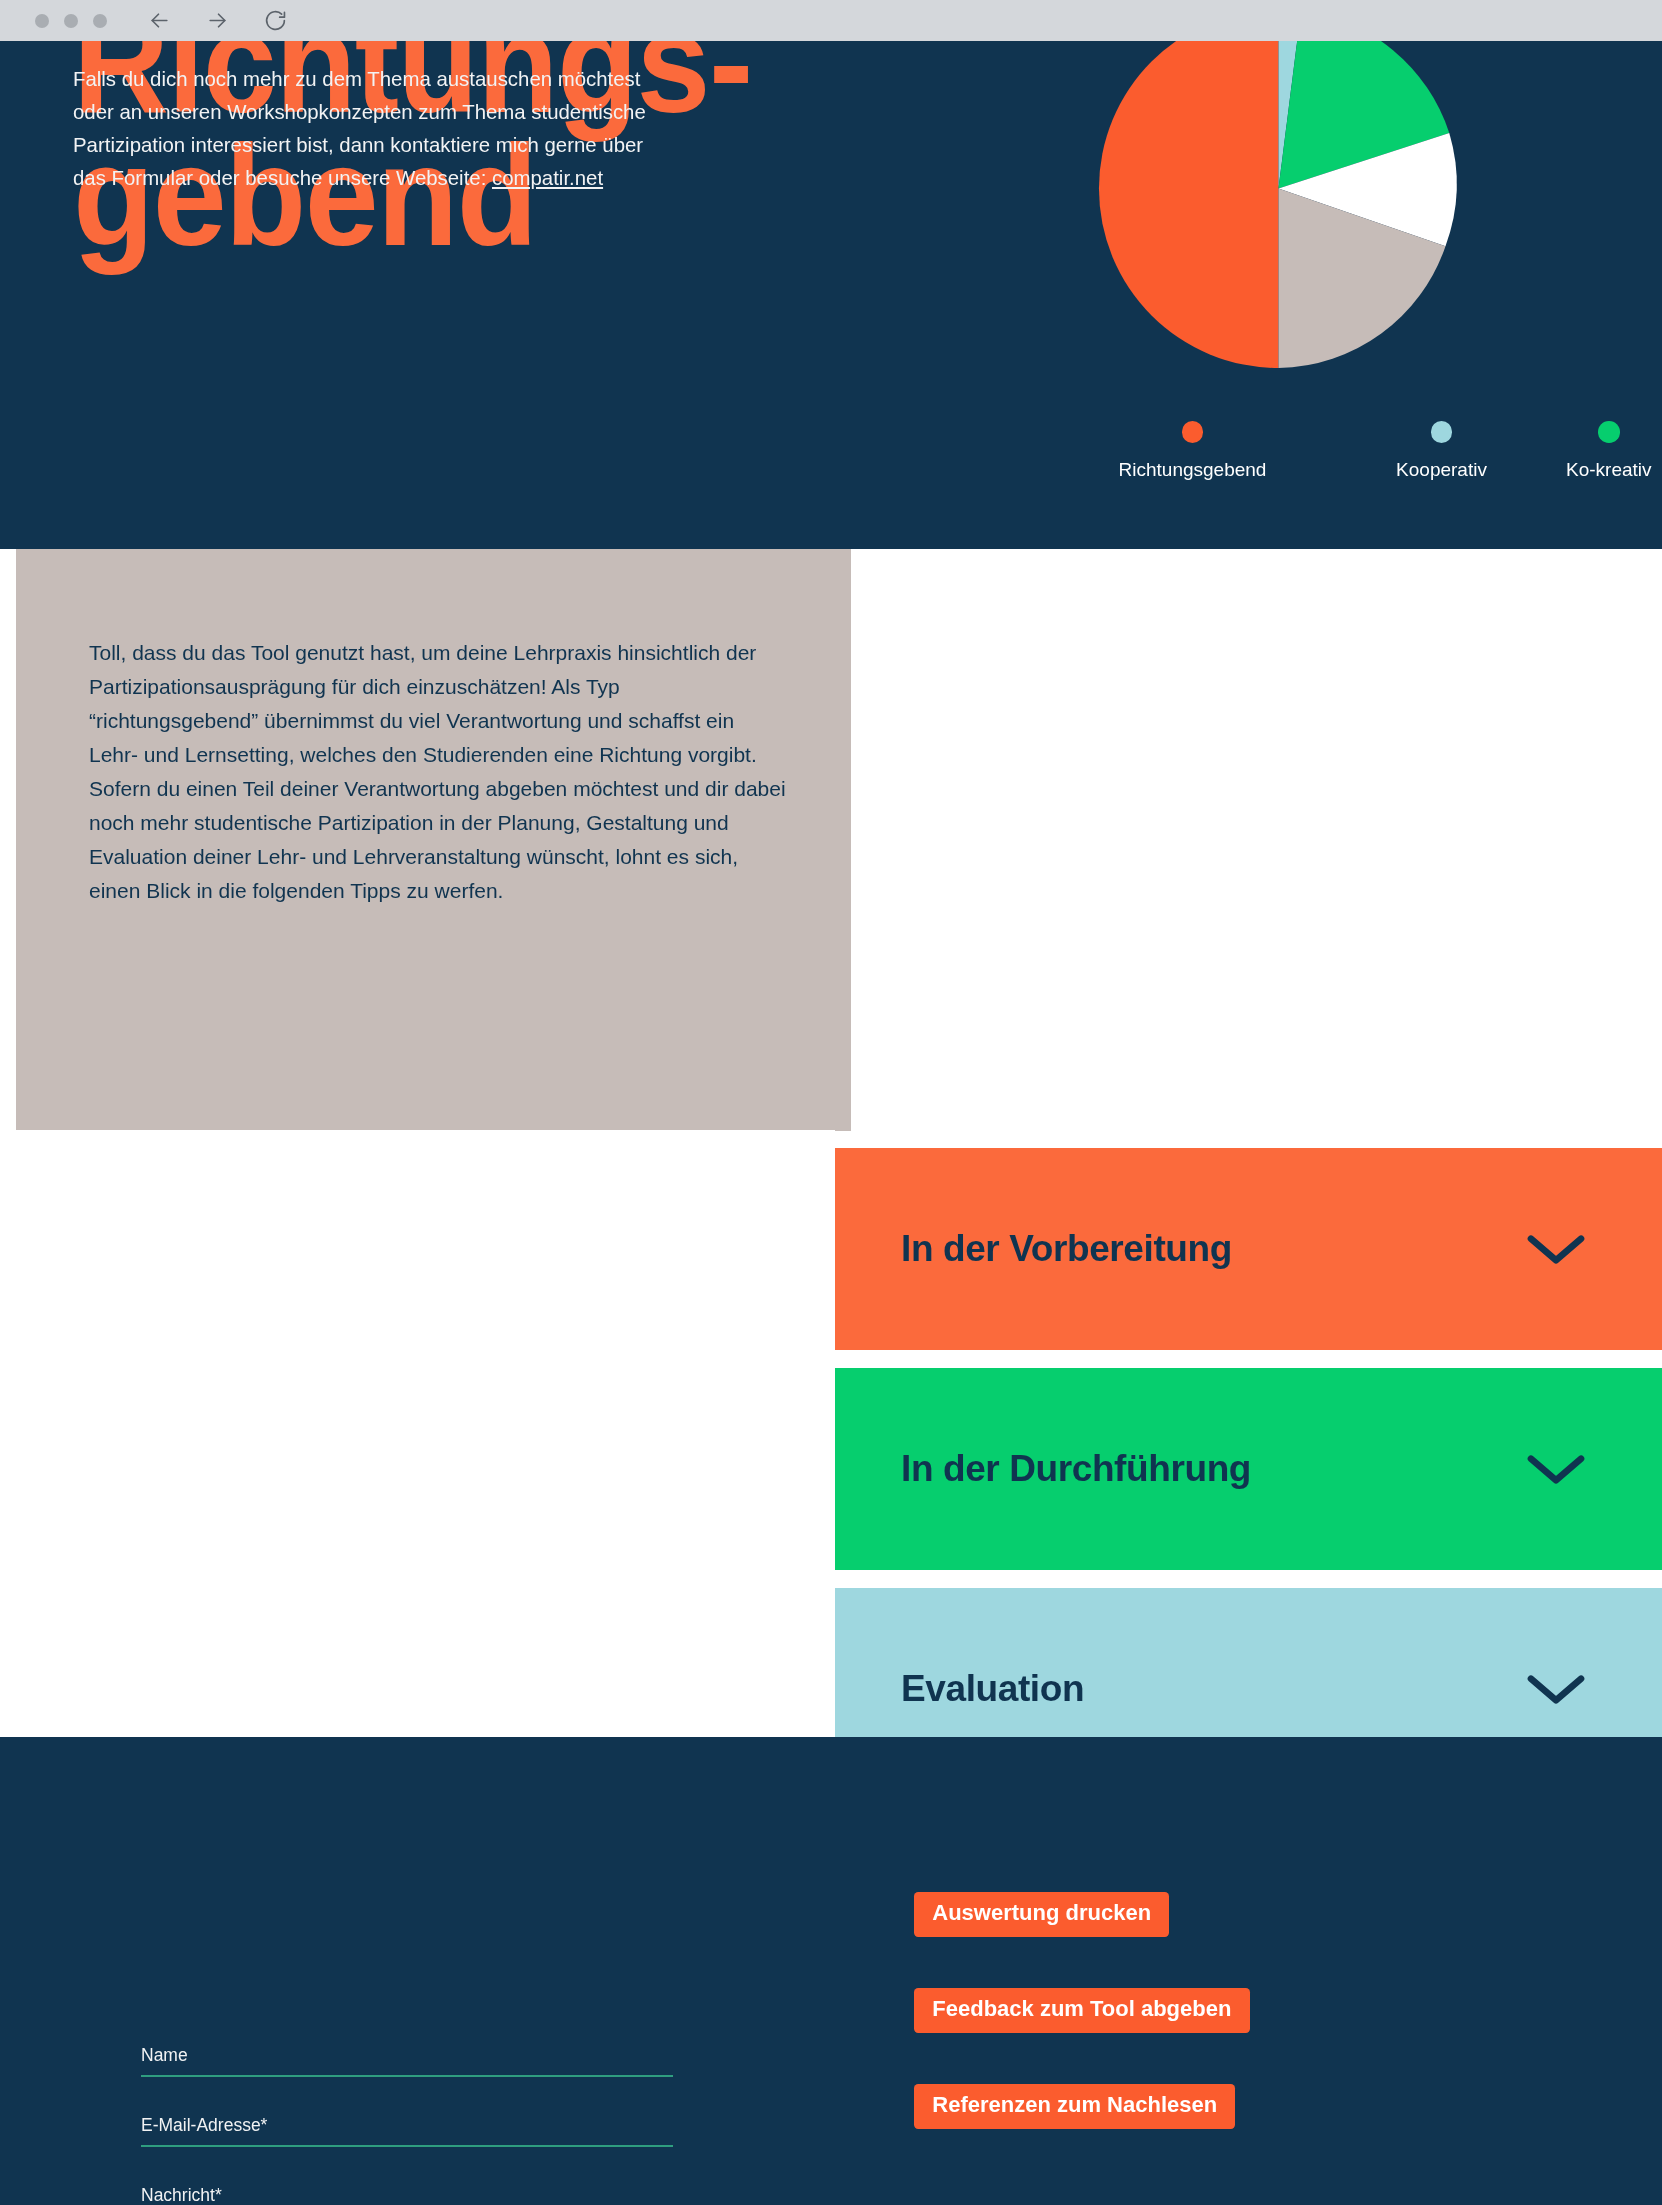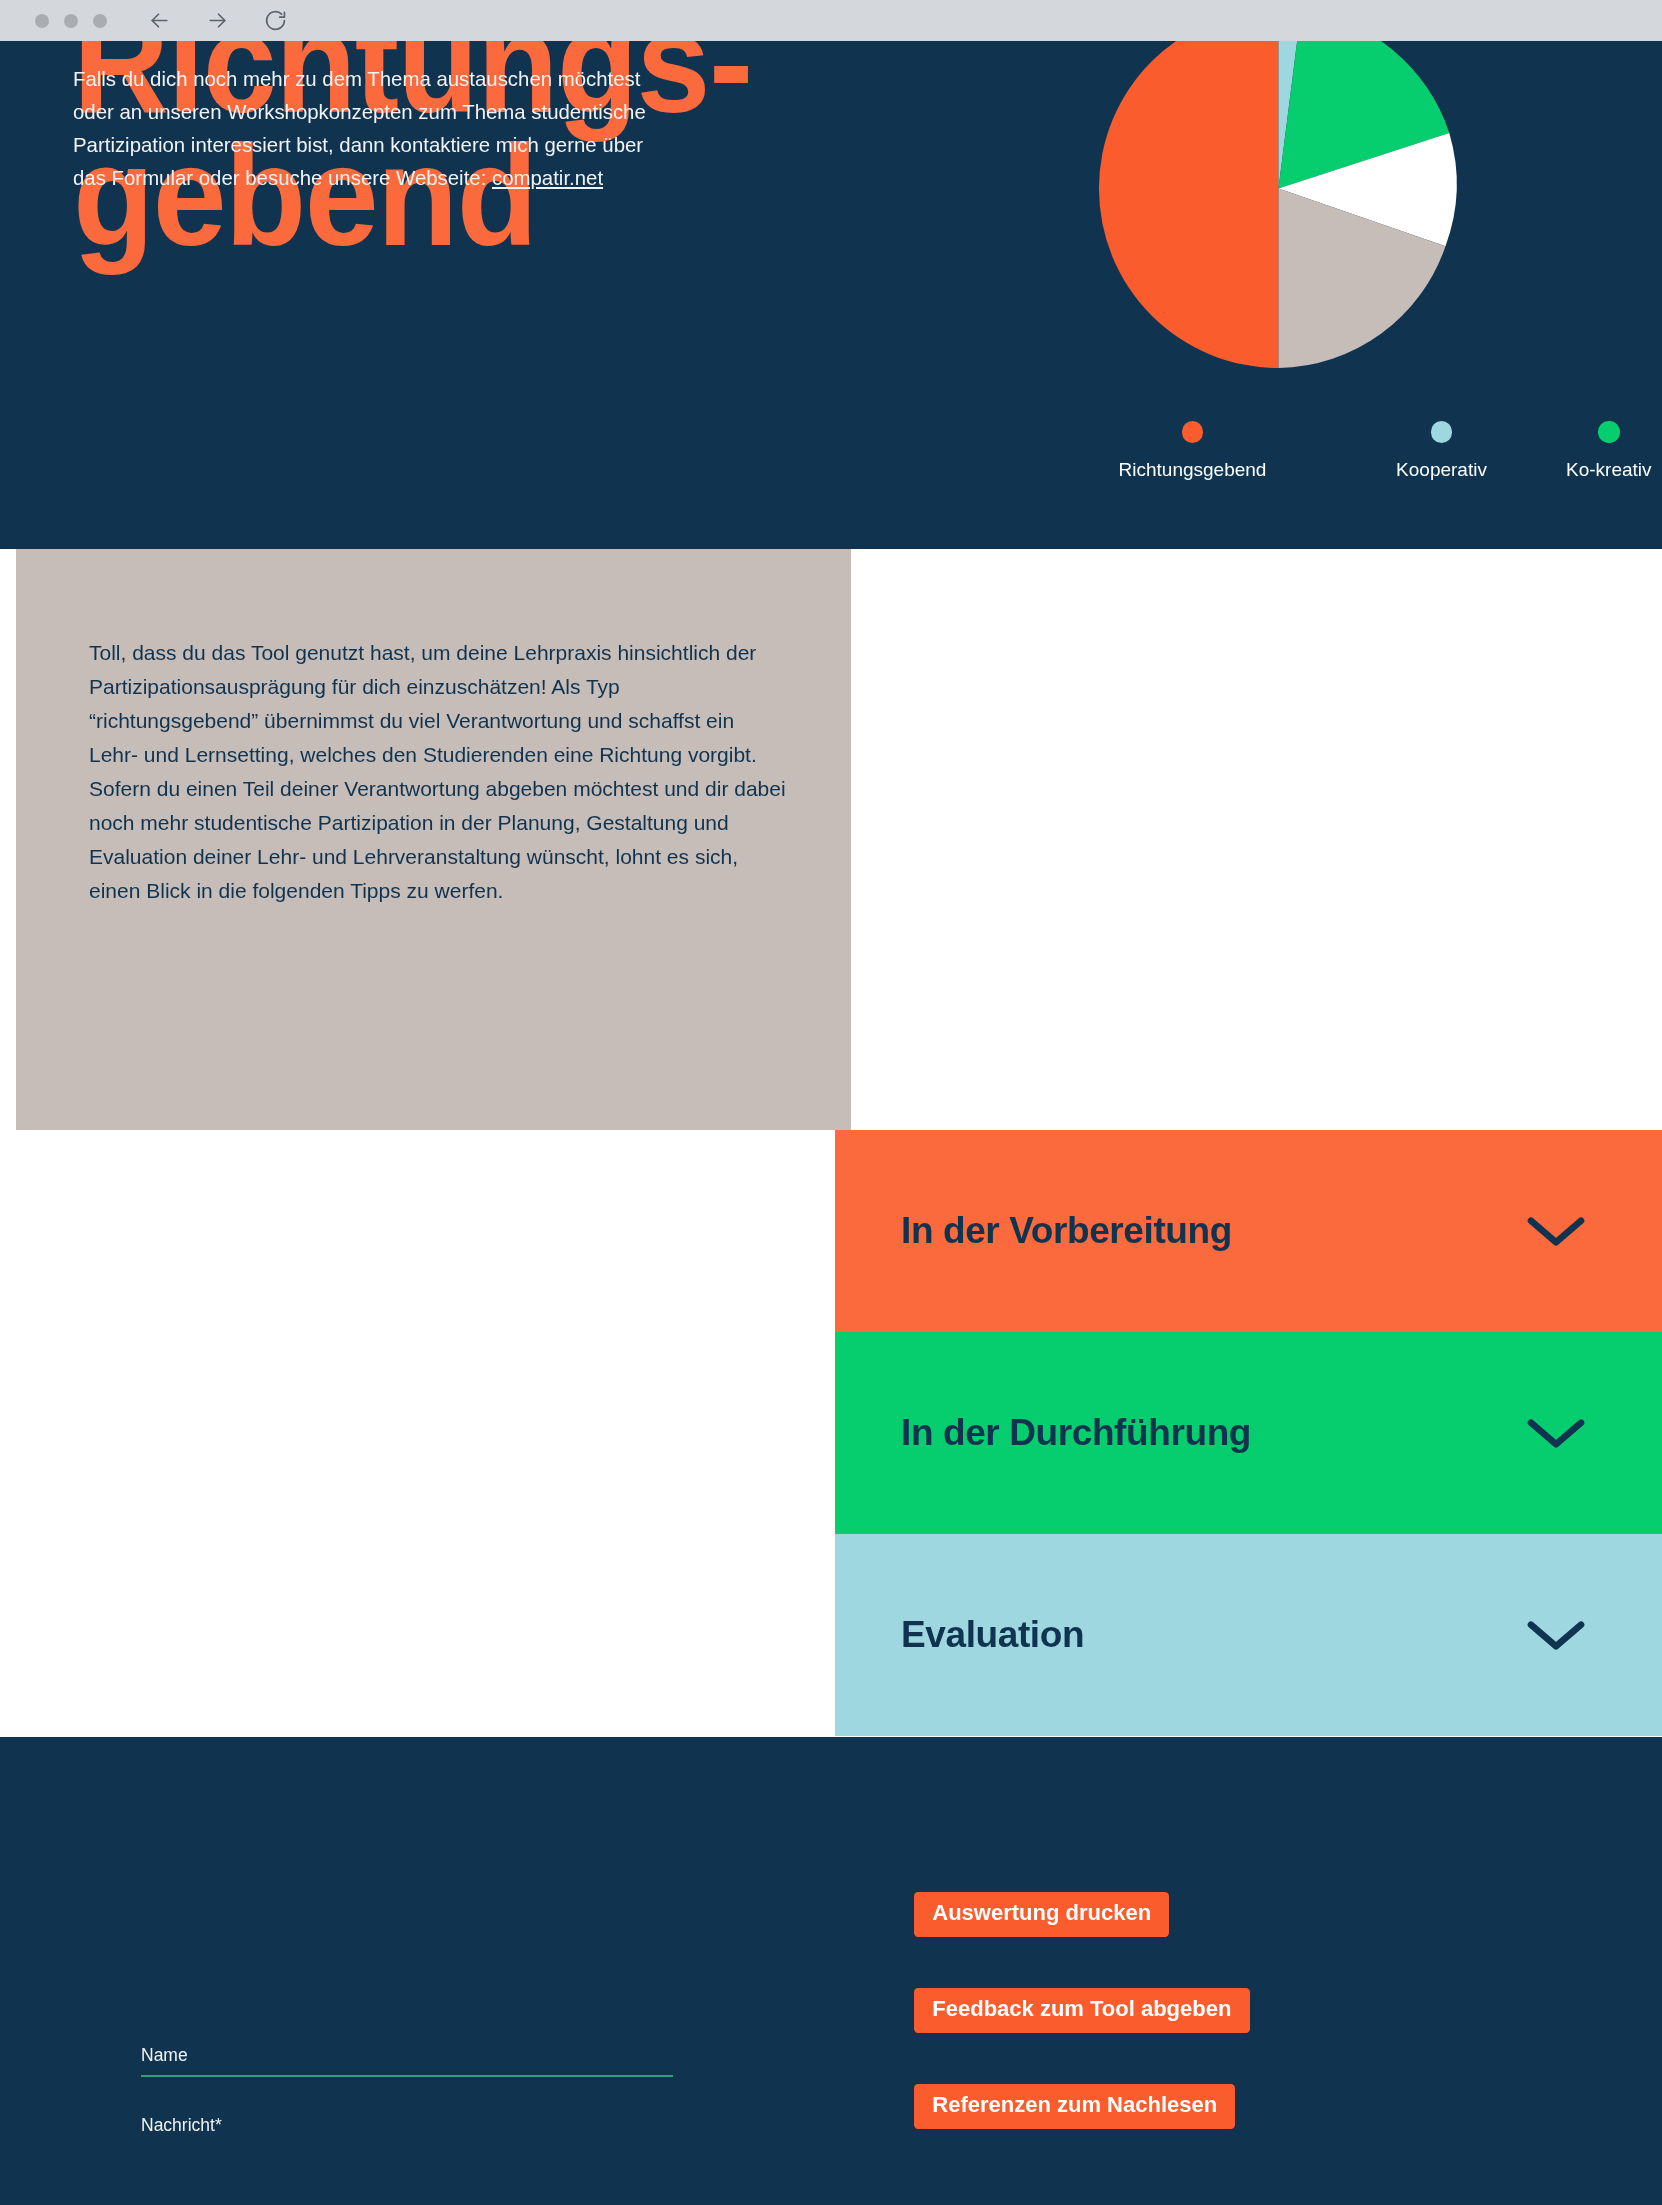--- a/index.html
+++ b/index.html
@@ -82,21 +82,21 @@
   }
 
   
   .mid-white {
     position: absolute; left: 0; top: 1130px; width: 835px; height: 607px;
     background: #ffffff;
   }
   .accordion { position: absolute; left: 835px; top: 1130px; width: 827px; height: 607px; }
   .acc-row {
     position: relative; width: 827px; height: 202px;
-    display: flex; align-items: center;
+    display: flex; align-items: center; margin-top: 18px;
   }
   .acc-label {
     position: absolute; left: 66px;
     color: #103450; font-weight: 700;
     font-size: 37px; letter-spacing: -0.4px;
     font-family: "Liberation Sans", sans-serif;
   }
   .acc-chev { position: absolute; right: 76px; display: flex; }
   .acc-chev svg { display: block; }
 
@@ -266,19 +266,24 @@
     <button class="btn">Referenzen zum Nachlesen</button>
   </div>
 
   <form class="form">
     <div class="field">
       <label class="field-label">Name</label>
       <div class="field-line"></div>
       <input class="field-input" type="text" placeholder="Name" style="">
     </div>
     <div class="field">
+      <label class="field-label">E-Mail-Adresse*</label>
+      <div class="field-line"></div>
+      <input class="field-input" type="email" placeholder="E-Mail-Adresse*" style="">
+    </div>
+    <div class="field">
       <label class="field-label">Nachricht*</label>
       <input class="field-input" type="text" placeholder="Nachricht*" style="">
     </div>
   </form>
 
 </div>
 
 
 </body></html>

